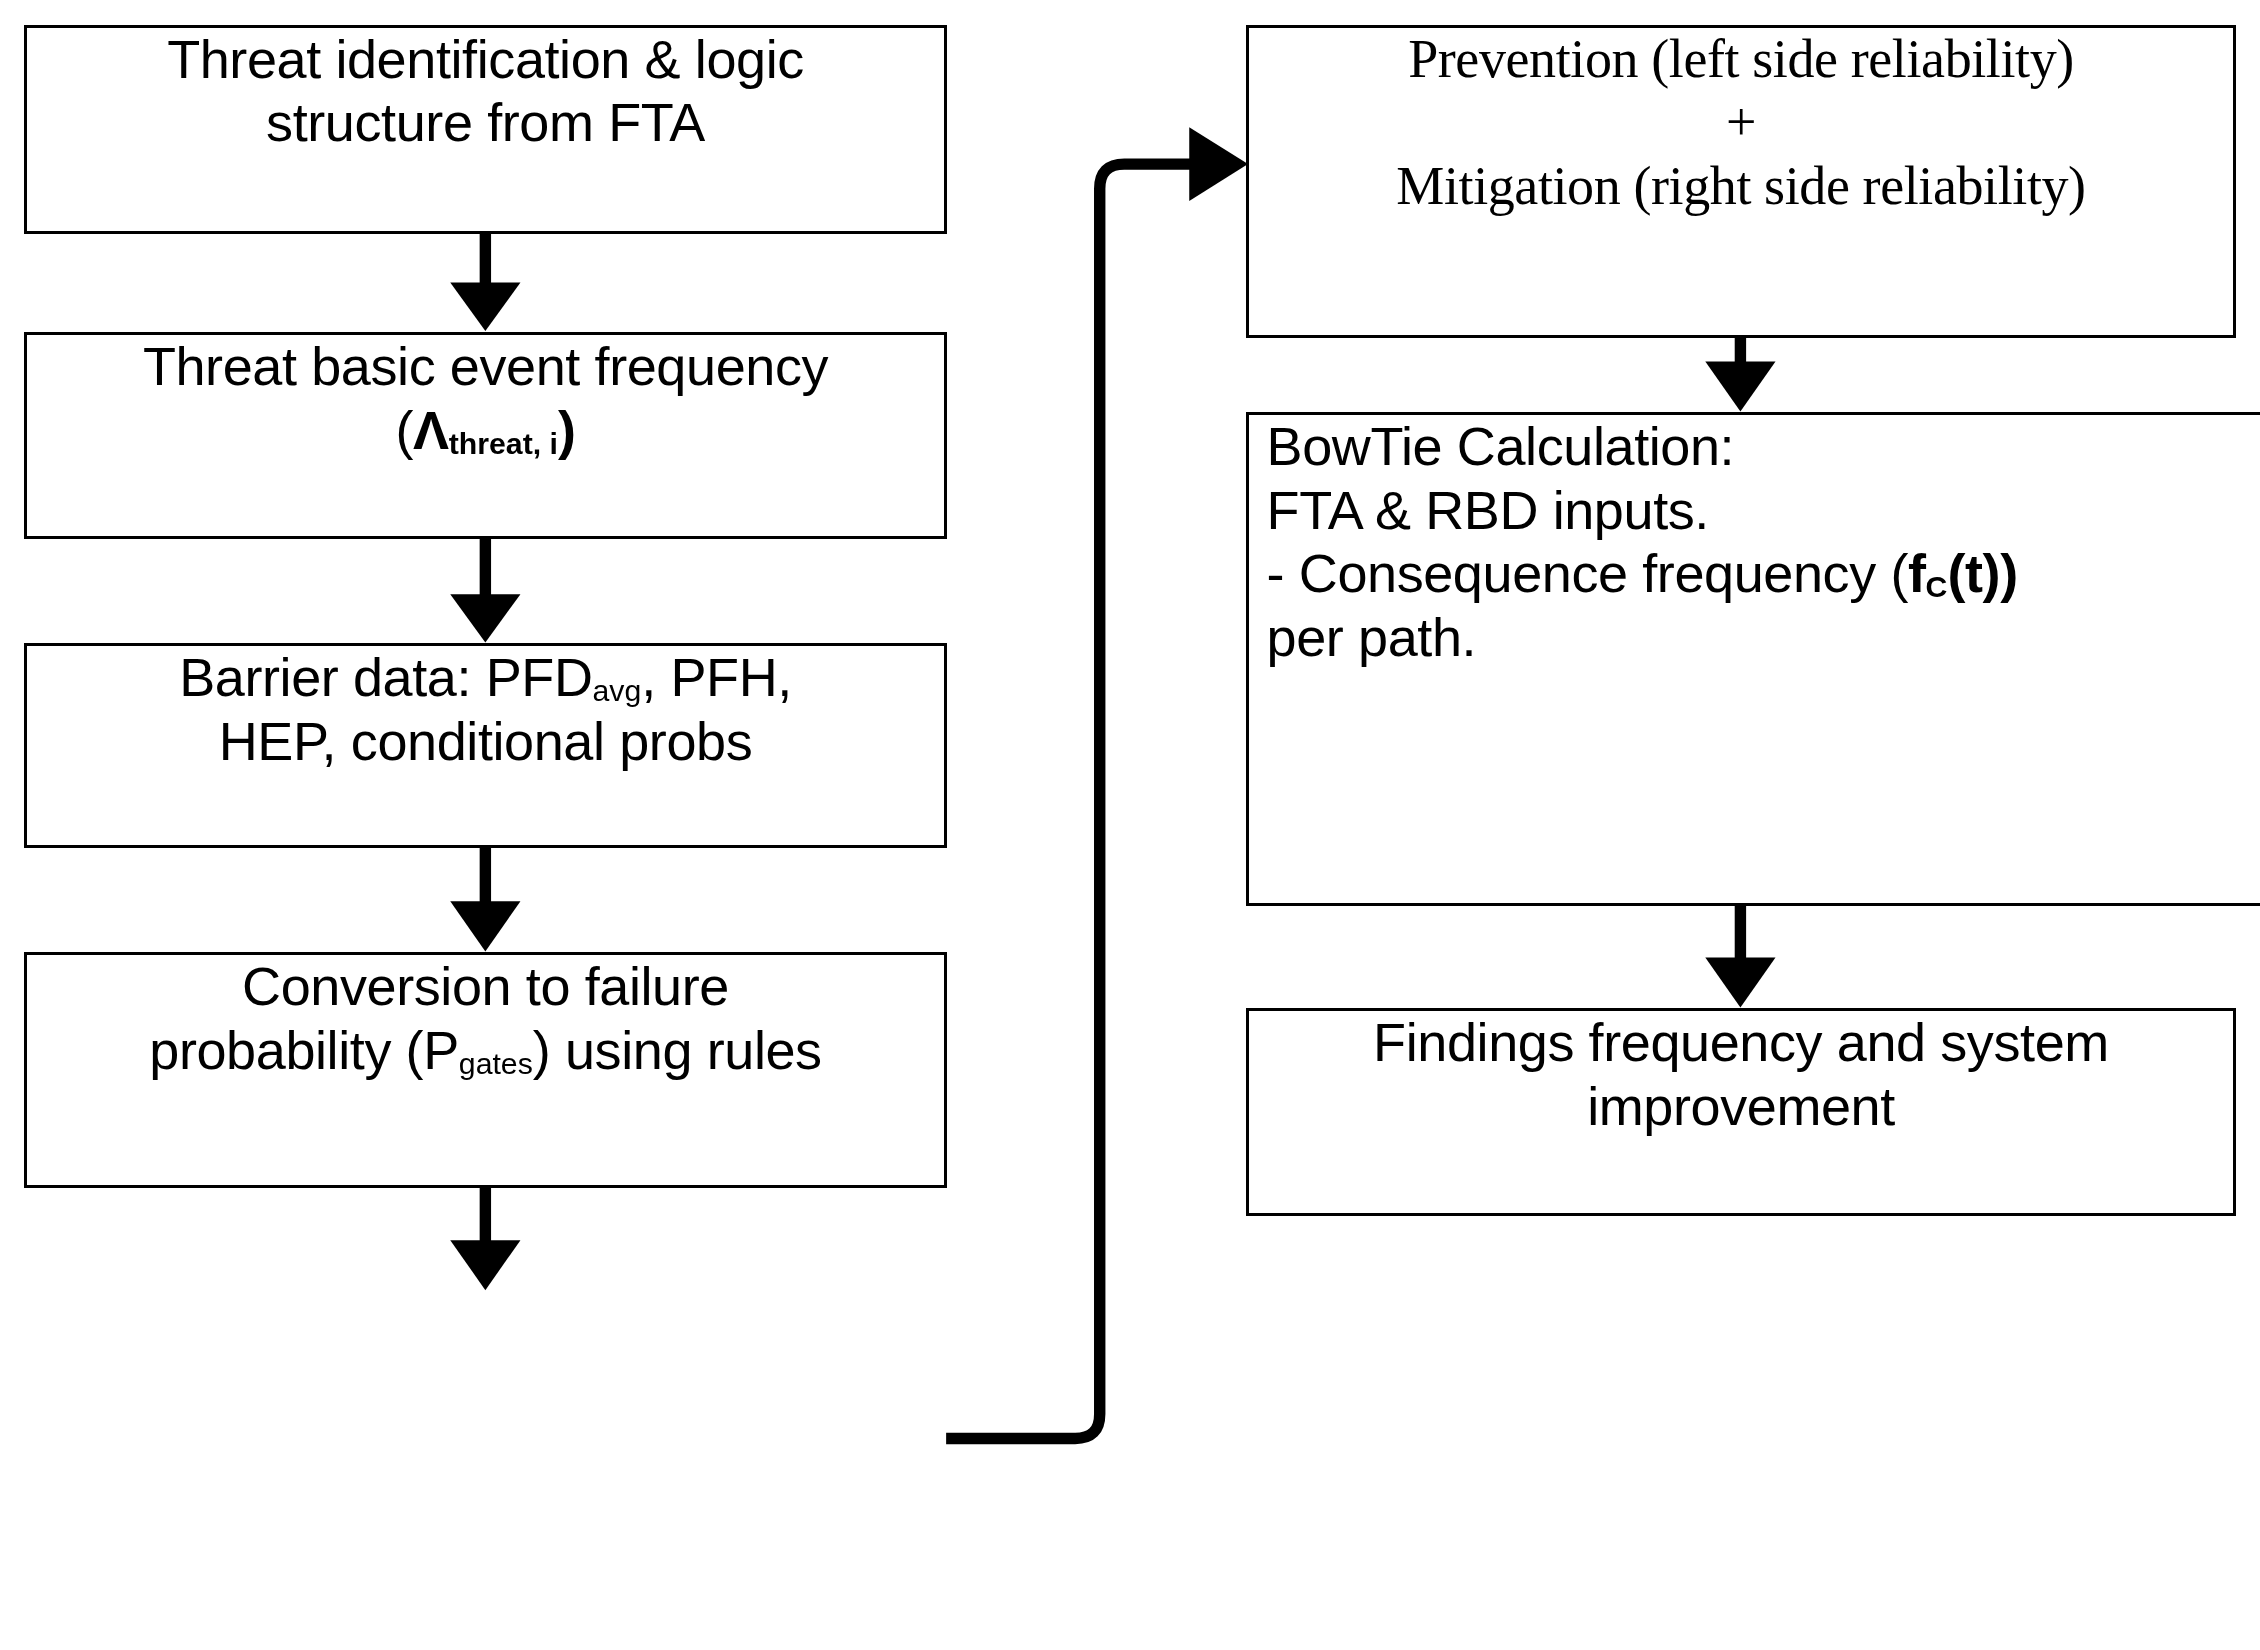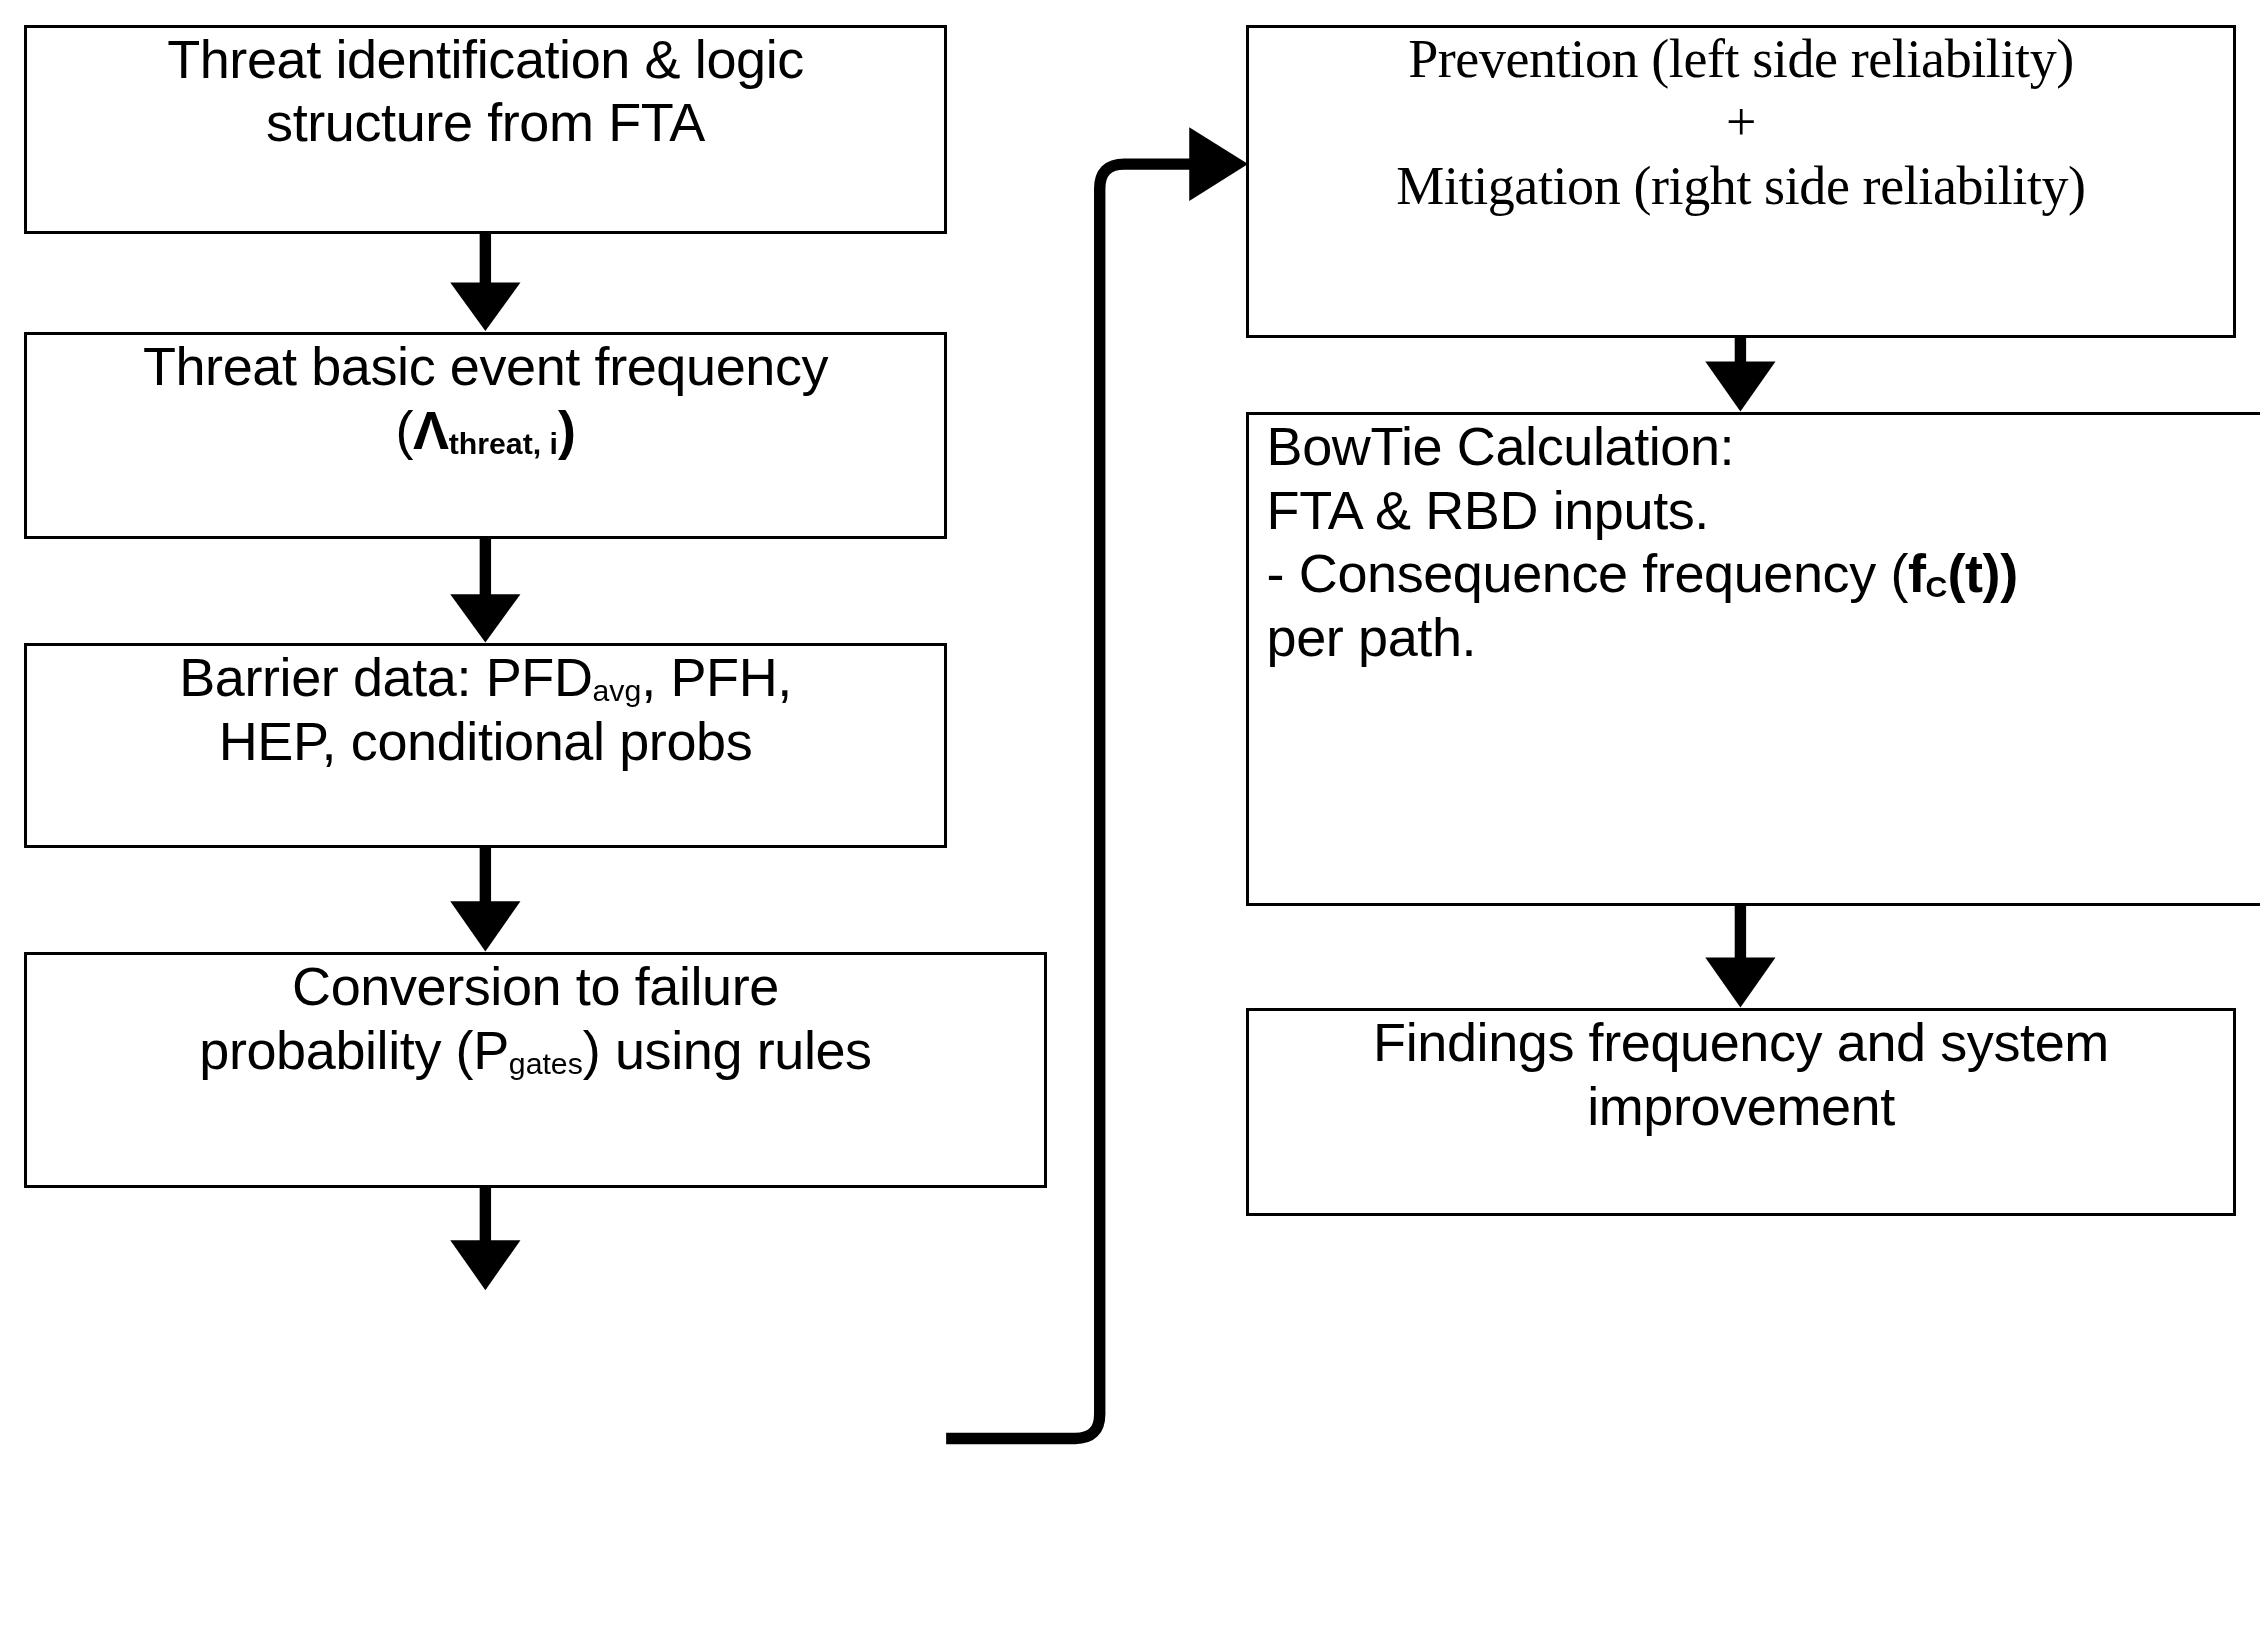--- a/index.html
+++ b/index.html
@@ -111,21 +111,21 @@
   <div class="node center" style="left:24px; top:332px; width:923px; height:207px;">
     <span class="txt">Threat basic event frequency</span>
     <span class="txt"><span>(</span><span class="lam">Λ</span><sub class="b">threat, i</sub><span class="b">)</span></span>
   </div>
 
   <div class="node center" style="left:24px; top:643px; width:923px; height:205px;">
     <span class="txt"><span>Barrier data: PFD</span><sub>avg</sub><span>, PFH,</span></span>
     <span class="txt">HEP, conditional probs</span>
   </div>
 
-  <div class="node center" style="left:24px; top:952px; width:1023px; height:236px;">
+  <div class="node center" style="left:24px; top:952px; width:923px; height:236px;">
     <span class="txt">Conversion to failure</span>
     <span class="txt"><span>probability (P</span><sub>gates</sub><span>) using rules</span></span>
   </div>
 
 
   <div class="node center" style="left:1246px; top:24.6px; width:990px; height:313px;font-family:Liberation Serif, serif;">
     <span class="txt">Prevention (left side reliability)</span>
     <span class="txt">+</span>
     <span class="txt">Mitigation (right side reliability)</span>
   </div>

